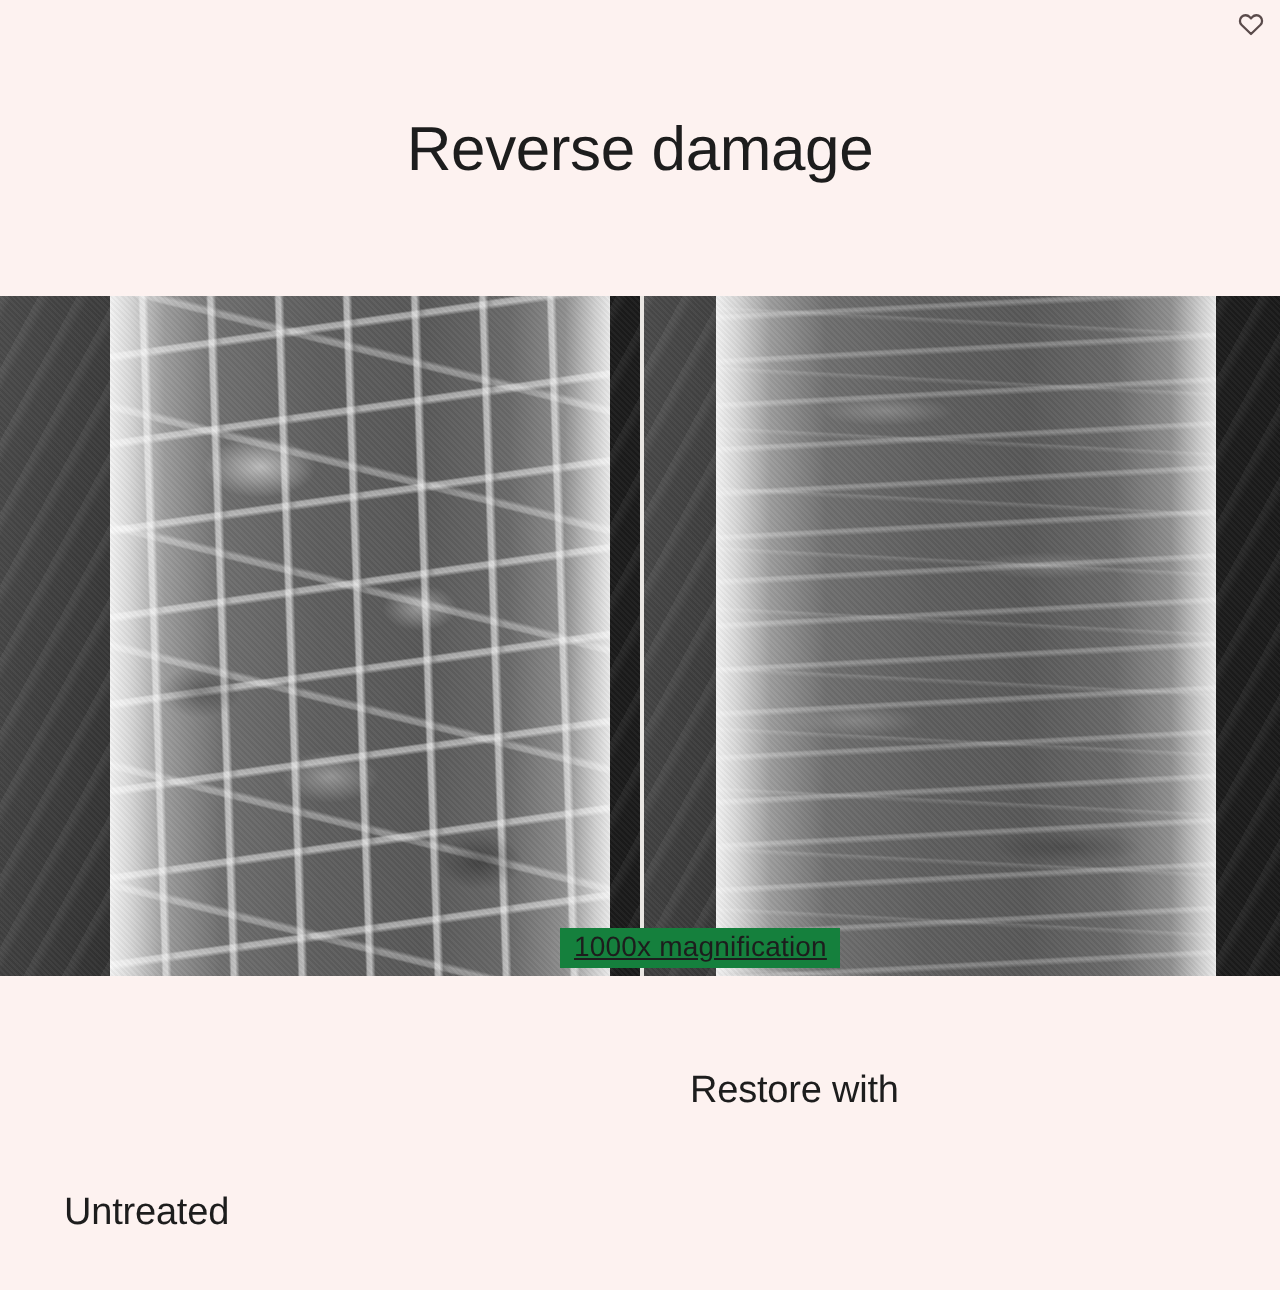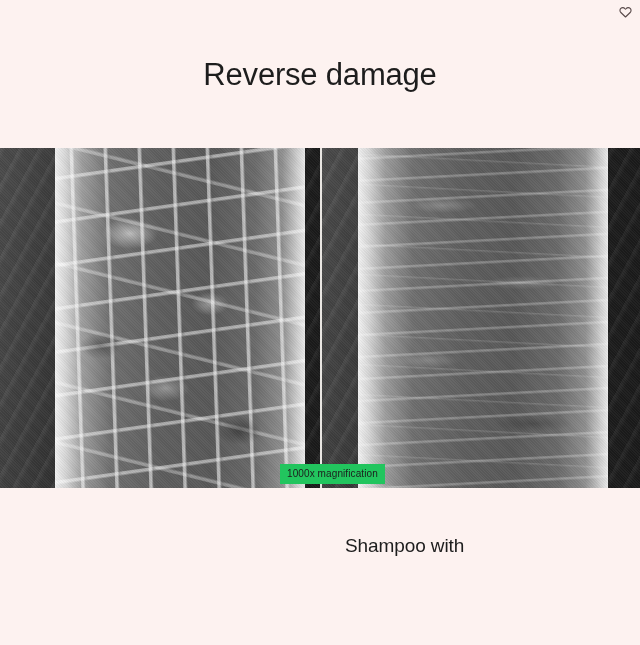--- a/index.html
+++ b/index.html
@@ -181,26 +181,27 @@
     width: 2px;
     height: 340px;
     background: #e9e6e2;
   }
 
   .mag-badge {
     position: absolute;
     left: 280px;
     top: 316px;
     padding: 3px 7px 4px 7px;
-    background: #22c55e;
+    background: #15803d;
     color: #1d1d1d;
-    font-size: 10px;
+    font-size: 14px;
     line-height: 13px;
     white-space: nowrap;
     letter-spacing: 0.1px;
+    text-decoration: underline;
   }
 
   
   .caption {
     position: absolute;
     font-size: 19px;
     font-weight: 400;
     color: #1d1d1d;
     line-height: 30px;
     letter-spacing: -0.1px;
@@ -244,18 +245,19 @@
         <div class="scales-treated2"></div>
       </div>
       <div class="grain"></div>
     </div>
 
     <div class="divider"></div>
 
     <div class="mag-badge">1000x magnification</div>
   </div>
 
+  <div class="caption caption-left">Untreated</div>
 
   <div class="caption caption-right">
-    <span class="line">Shampoo with</span>
+    <span class="line">Restore with</span>
   </div>
 
 </div>
 
 </body></html>

